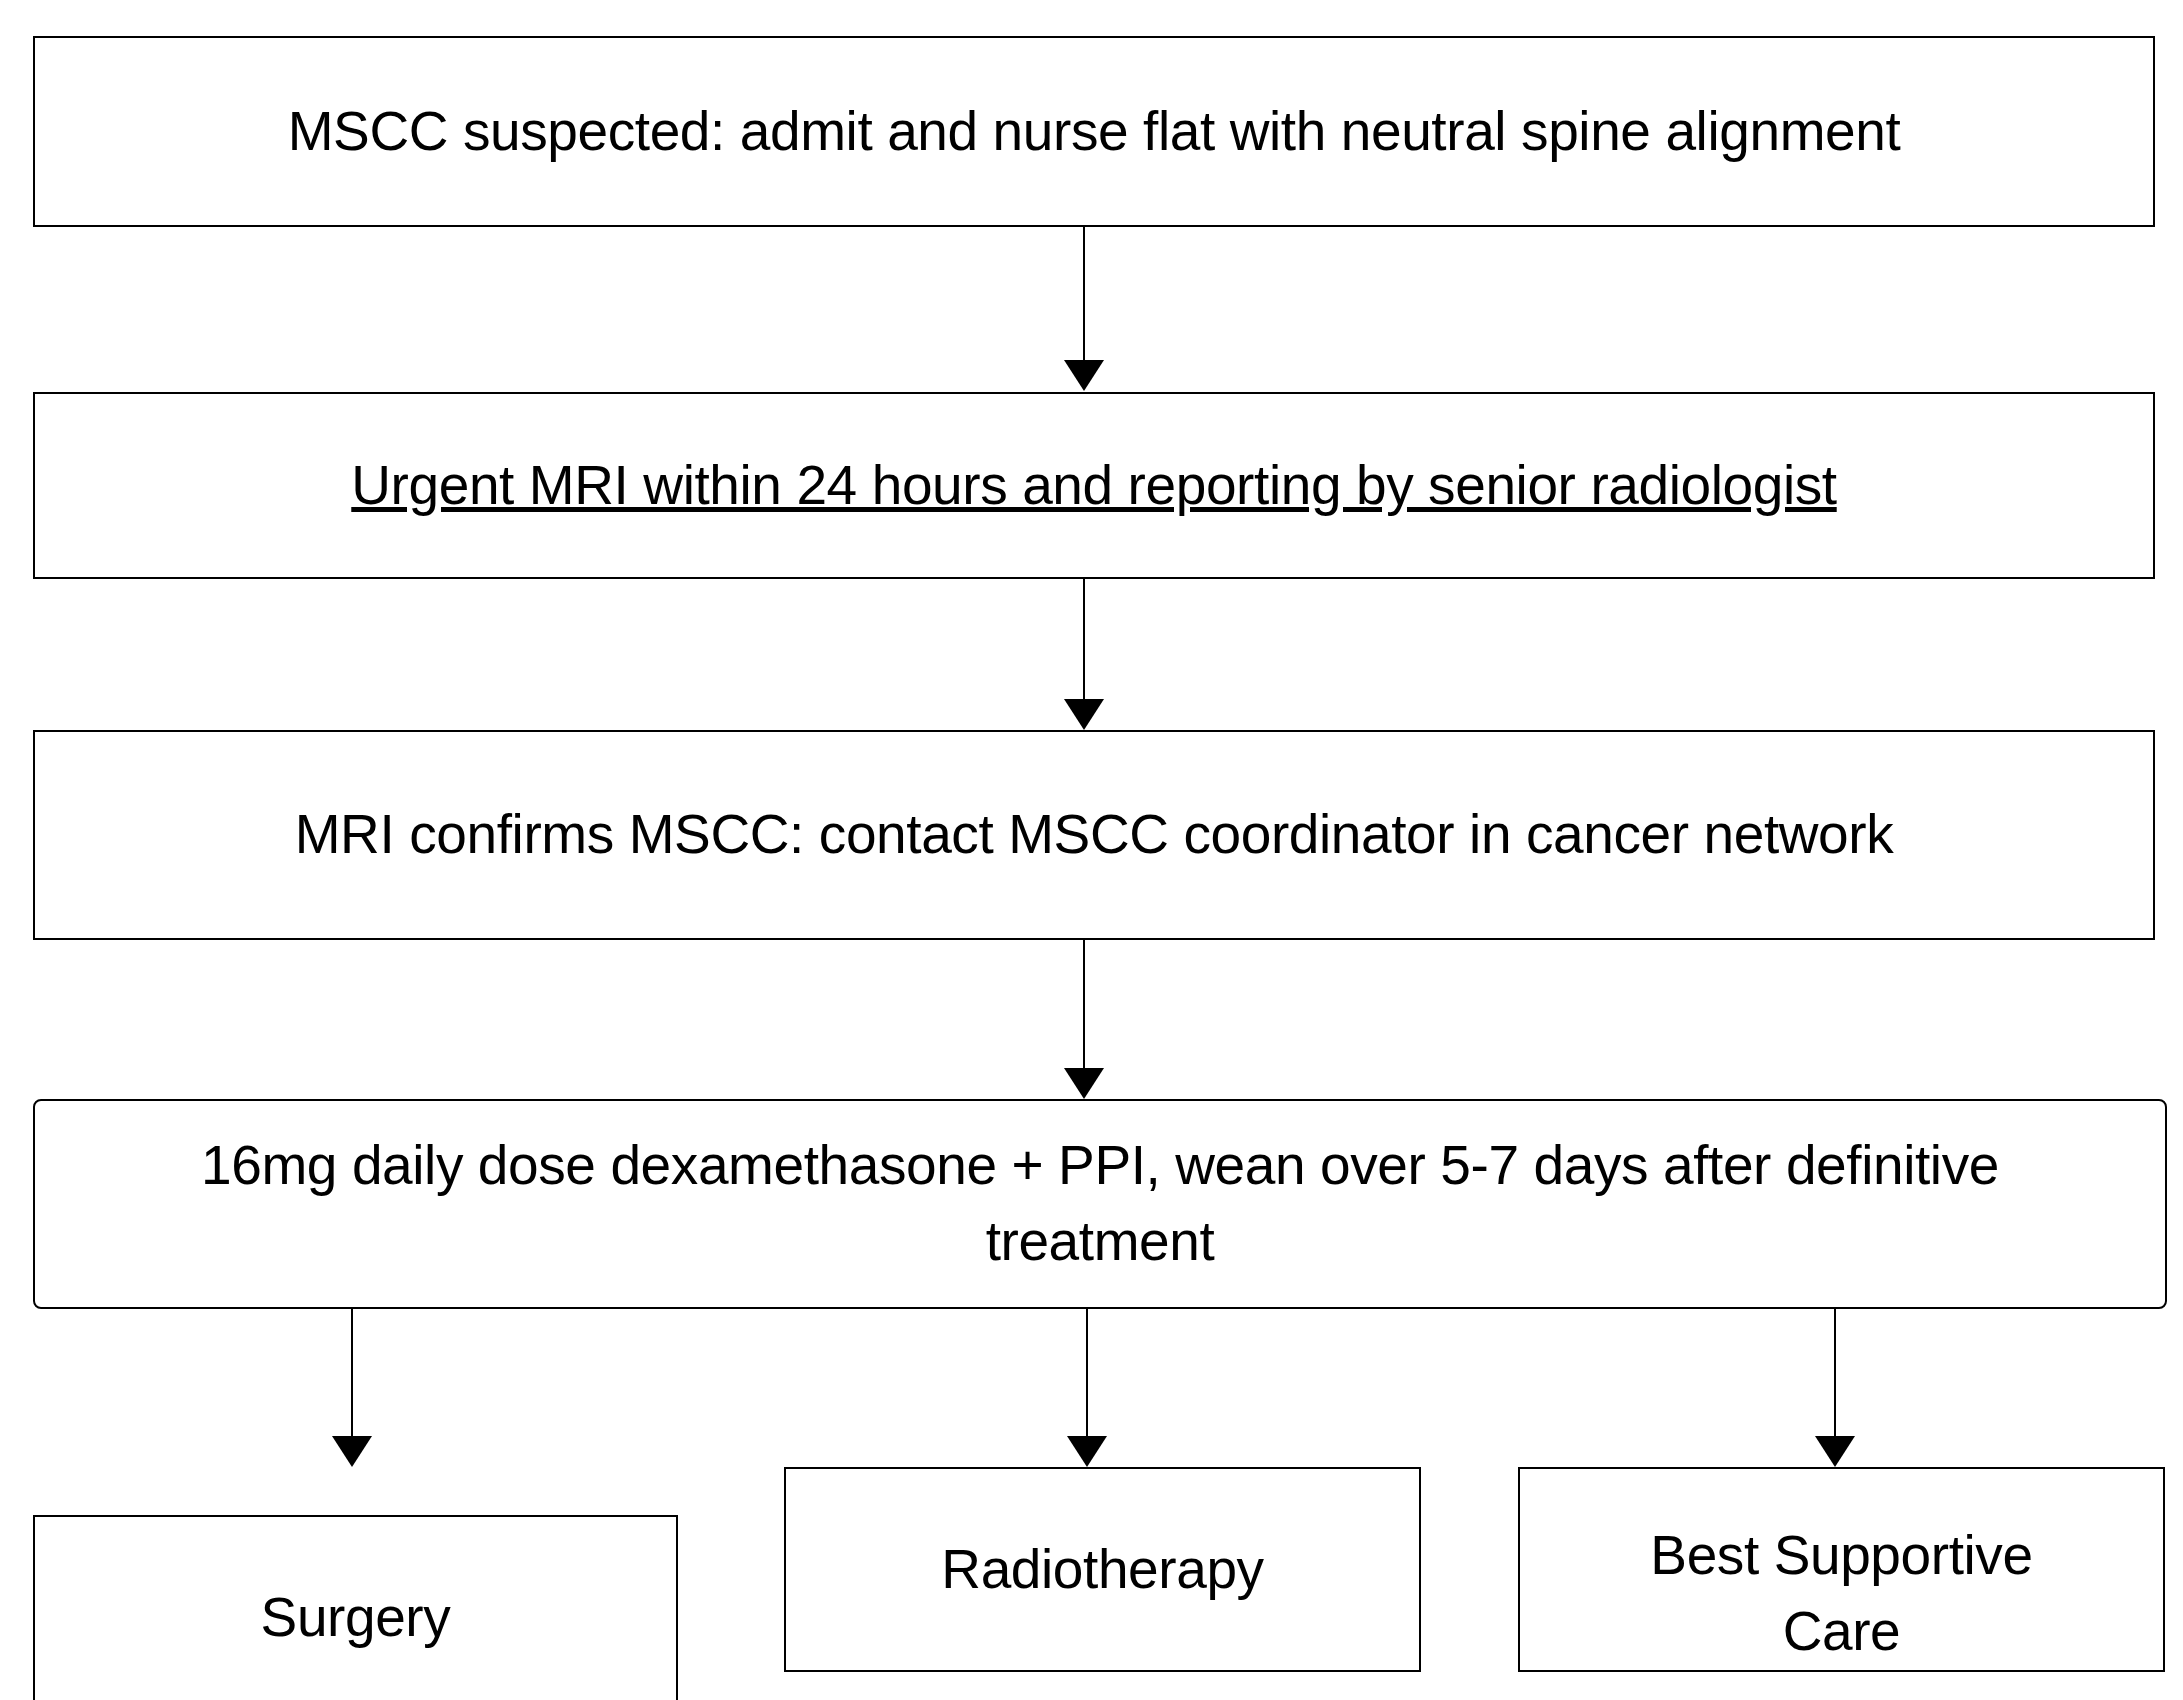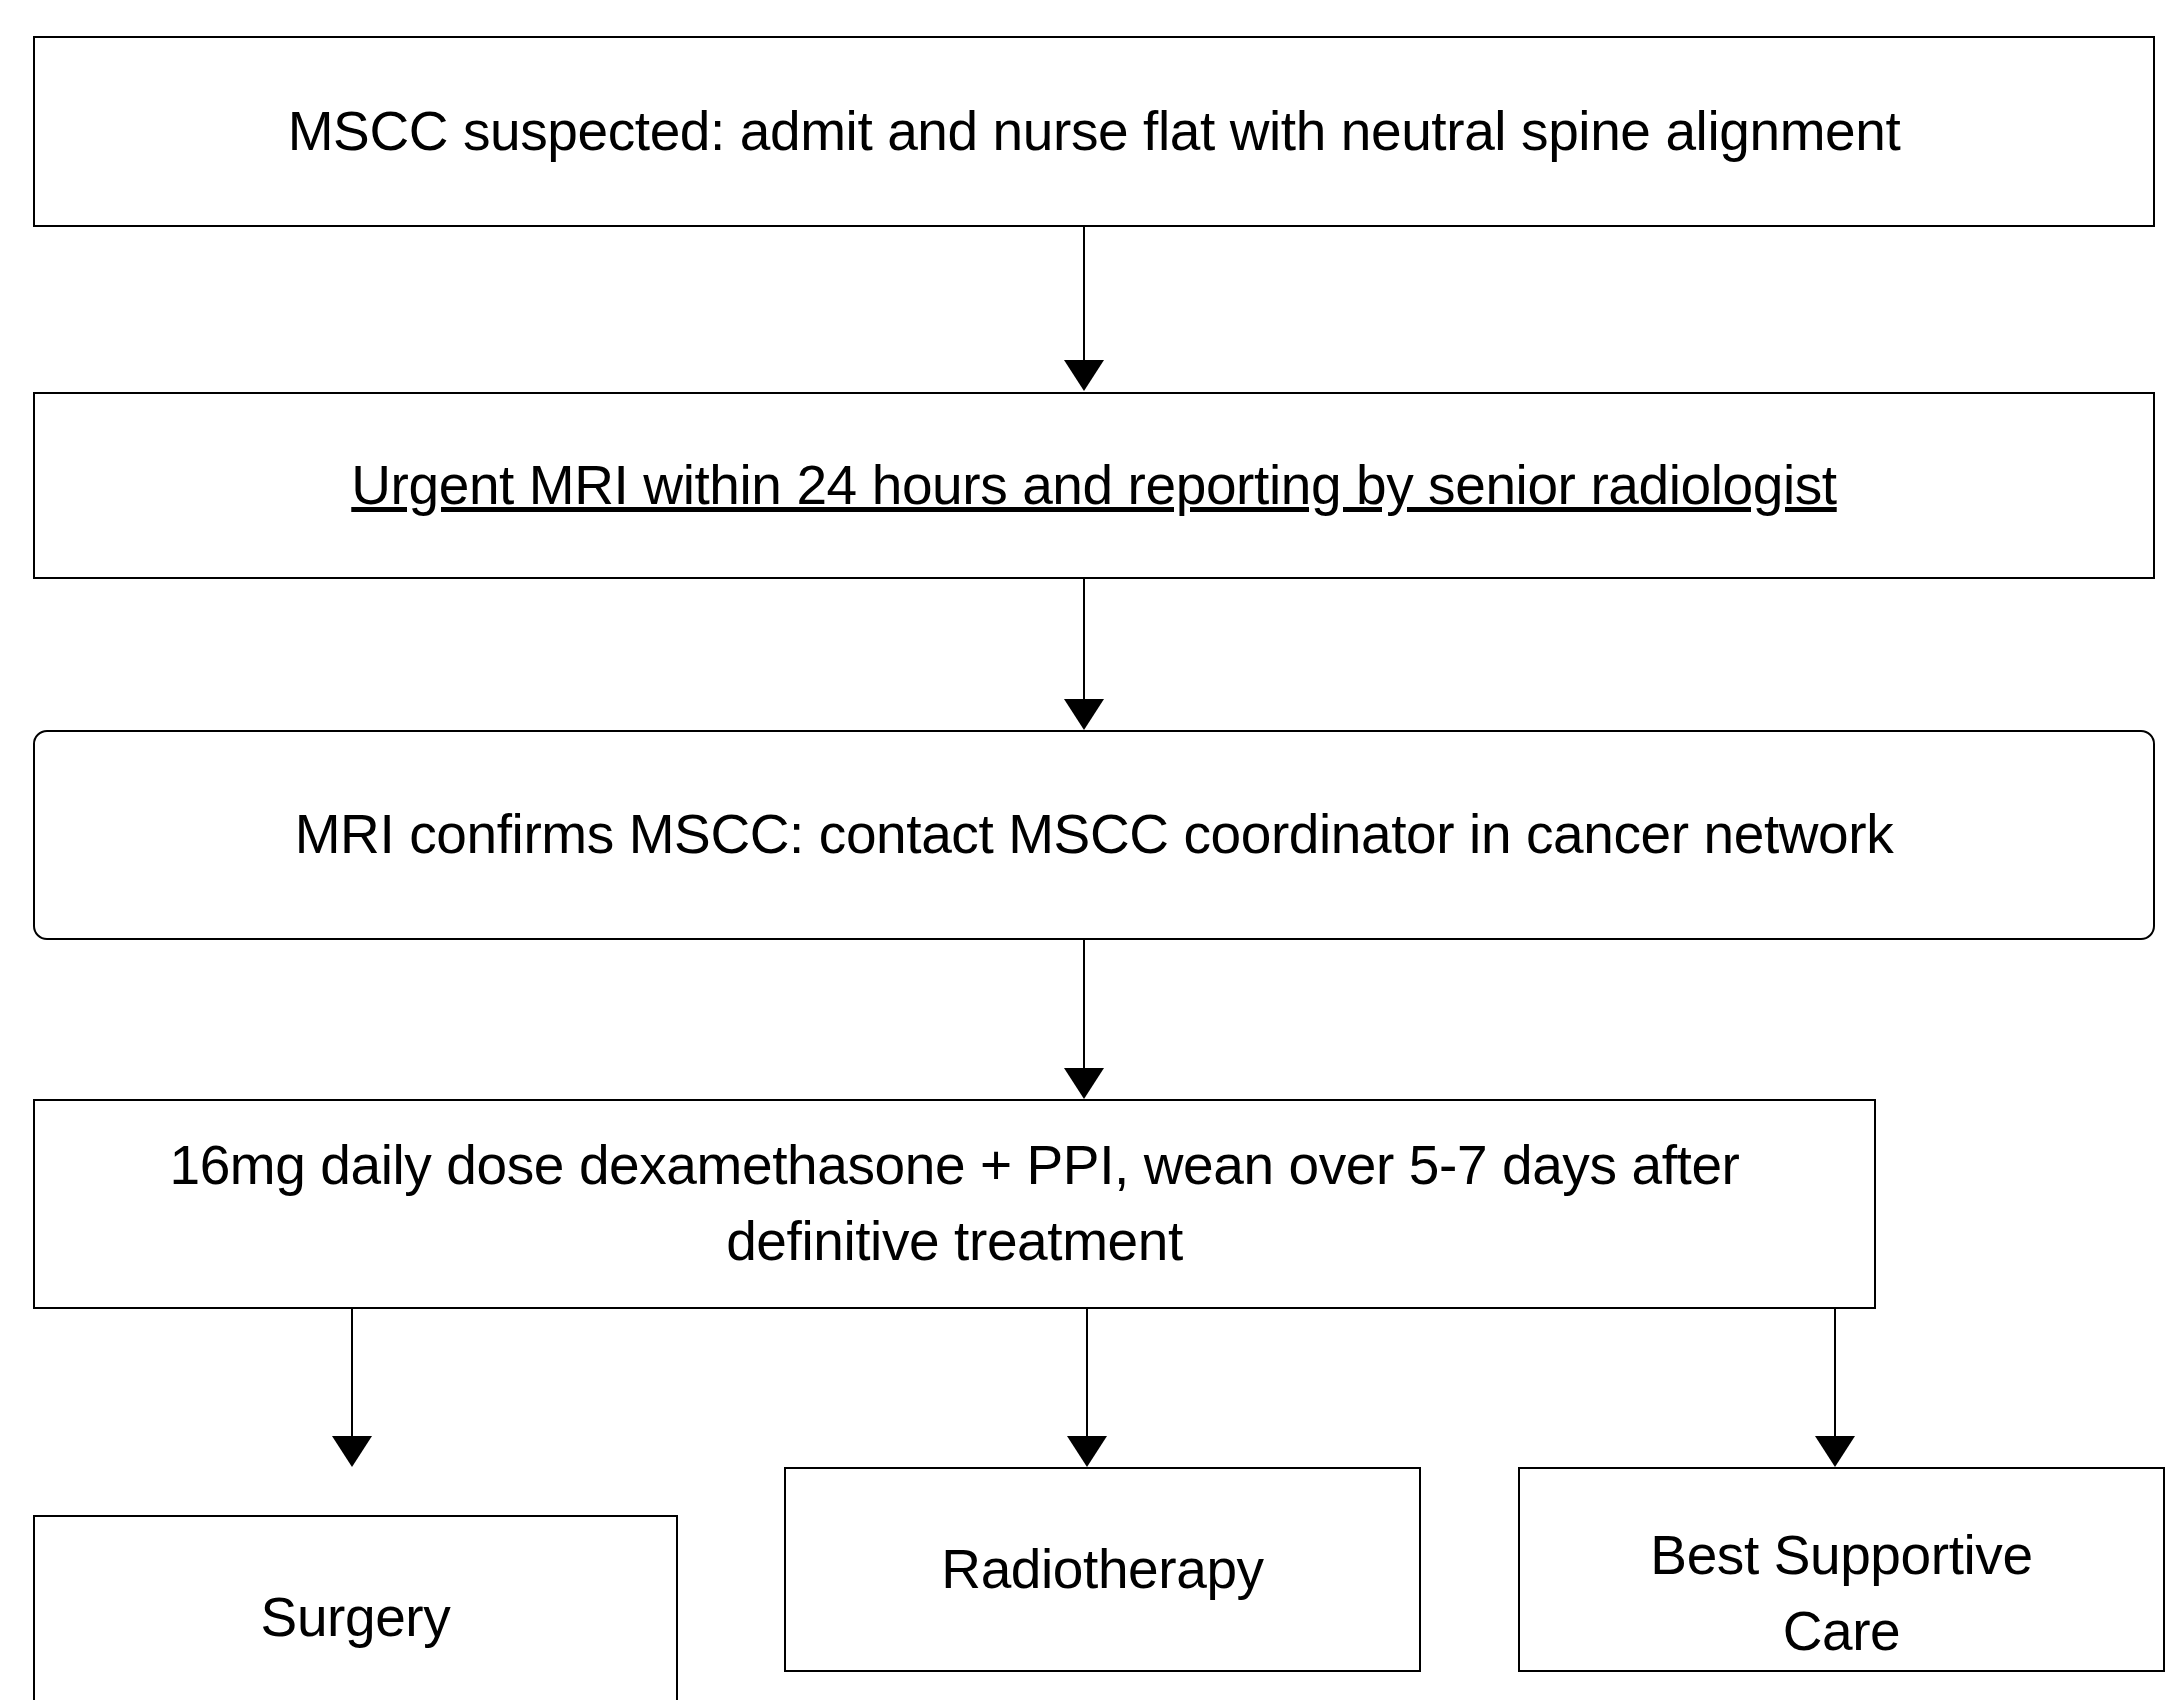--- a/index.html
+++ b/index.html
@@ -28,22 +28,22 @@
     font-size: 55px;
     line-height: 1.38;
     letter-spacing: -0.4px;
   }
   .node .label {
     display: block;
   }
   
   #node-suspected    { left: 33px;   top: 36px;   width: 2122px; height: 191px; }
   #node-mri          { left: 33px;   top: 392px;  width: 2122px; height: 187px; text-decoration: underline; }
-  #node-confirm      { left: 33px;   top: 730px;  width: 2122px; height: 210px; border-radius: 14px; }
-  #node-steroids     { left: 33px;   top: 1099px; width: 1843px; height: 210px; padding: 0 50px; }
+  #node-confirm      { left: 33px;   top: 730px;  width: 2122px; height: 210px; }
+  #node-steroids     { left: 33px;   top: 1099px; width: 2134px; height: 210px; padding: 0 50px; border-radius: 8px; }
   
   #node-surgery      { left: 33px;   top: 1467px; width: 645px;  height: 205px; margin-top: 48px; }
   #node-radiotherapy { left: 784px;  top: 1467px; width: 637px;  height: 205px; }
   #node-bsc          { left: 1518px; top: 1467px; width: 647px;  height: 205px; padding: 0 76px; align-items: flex-end; }
 
   
   .arrow {
     position: absolute;
     width: 40px;
   }

